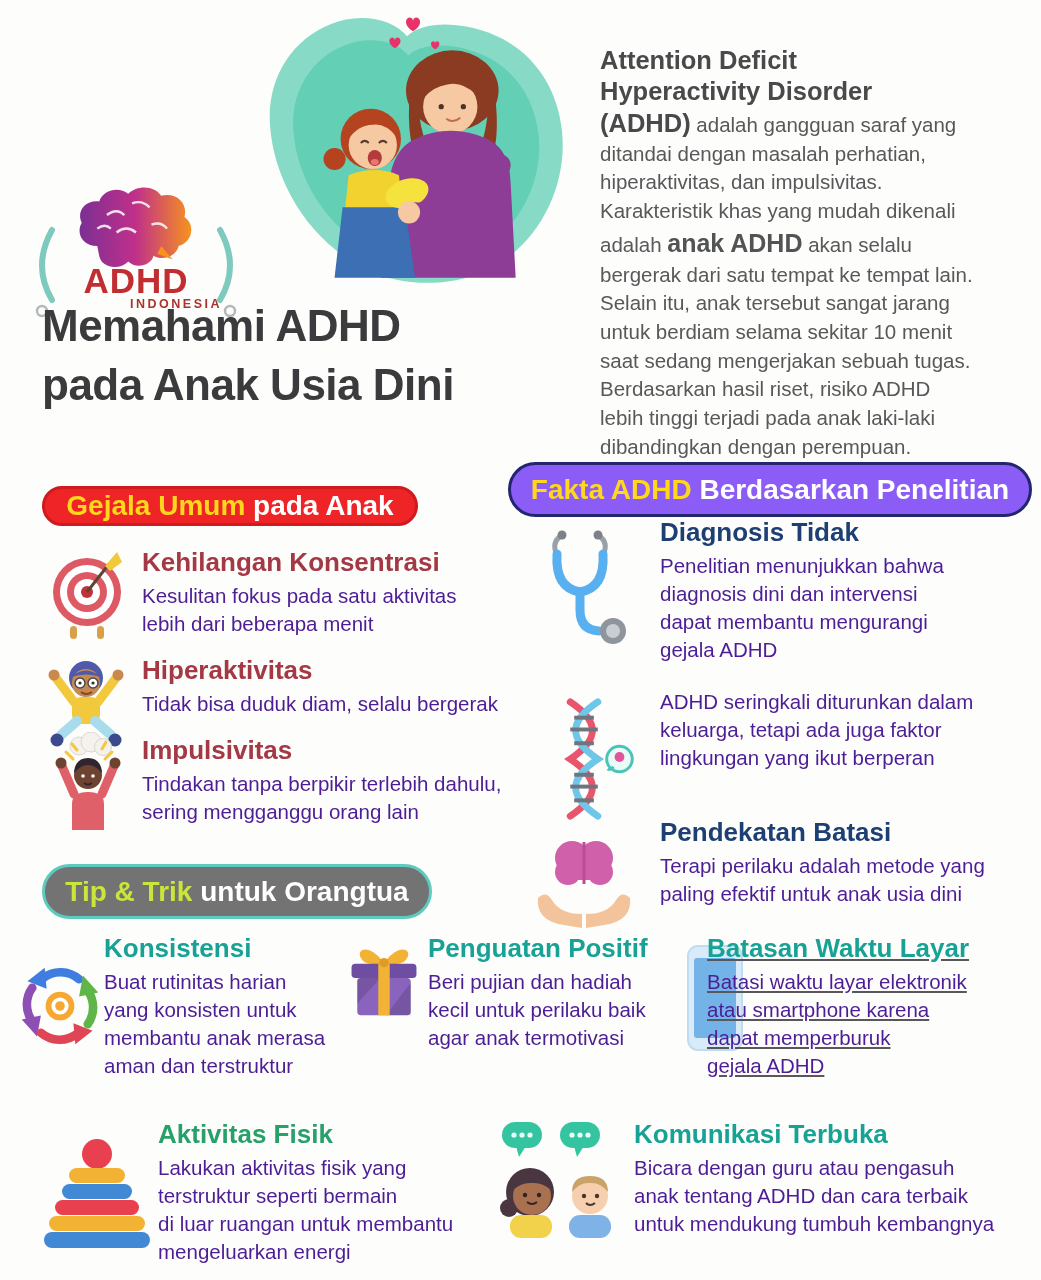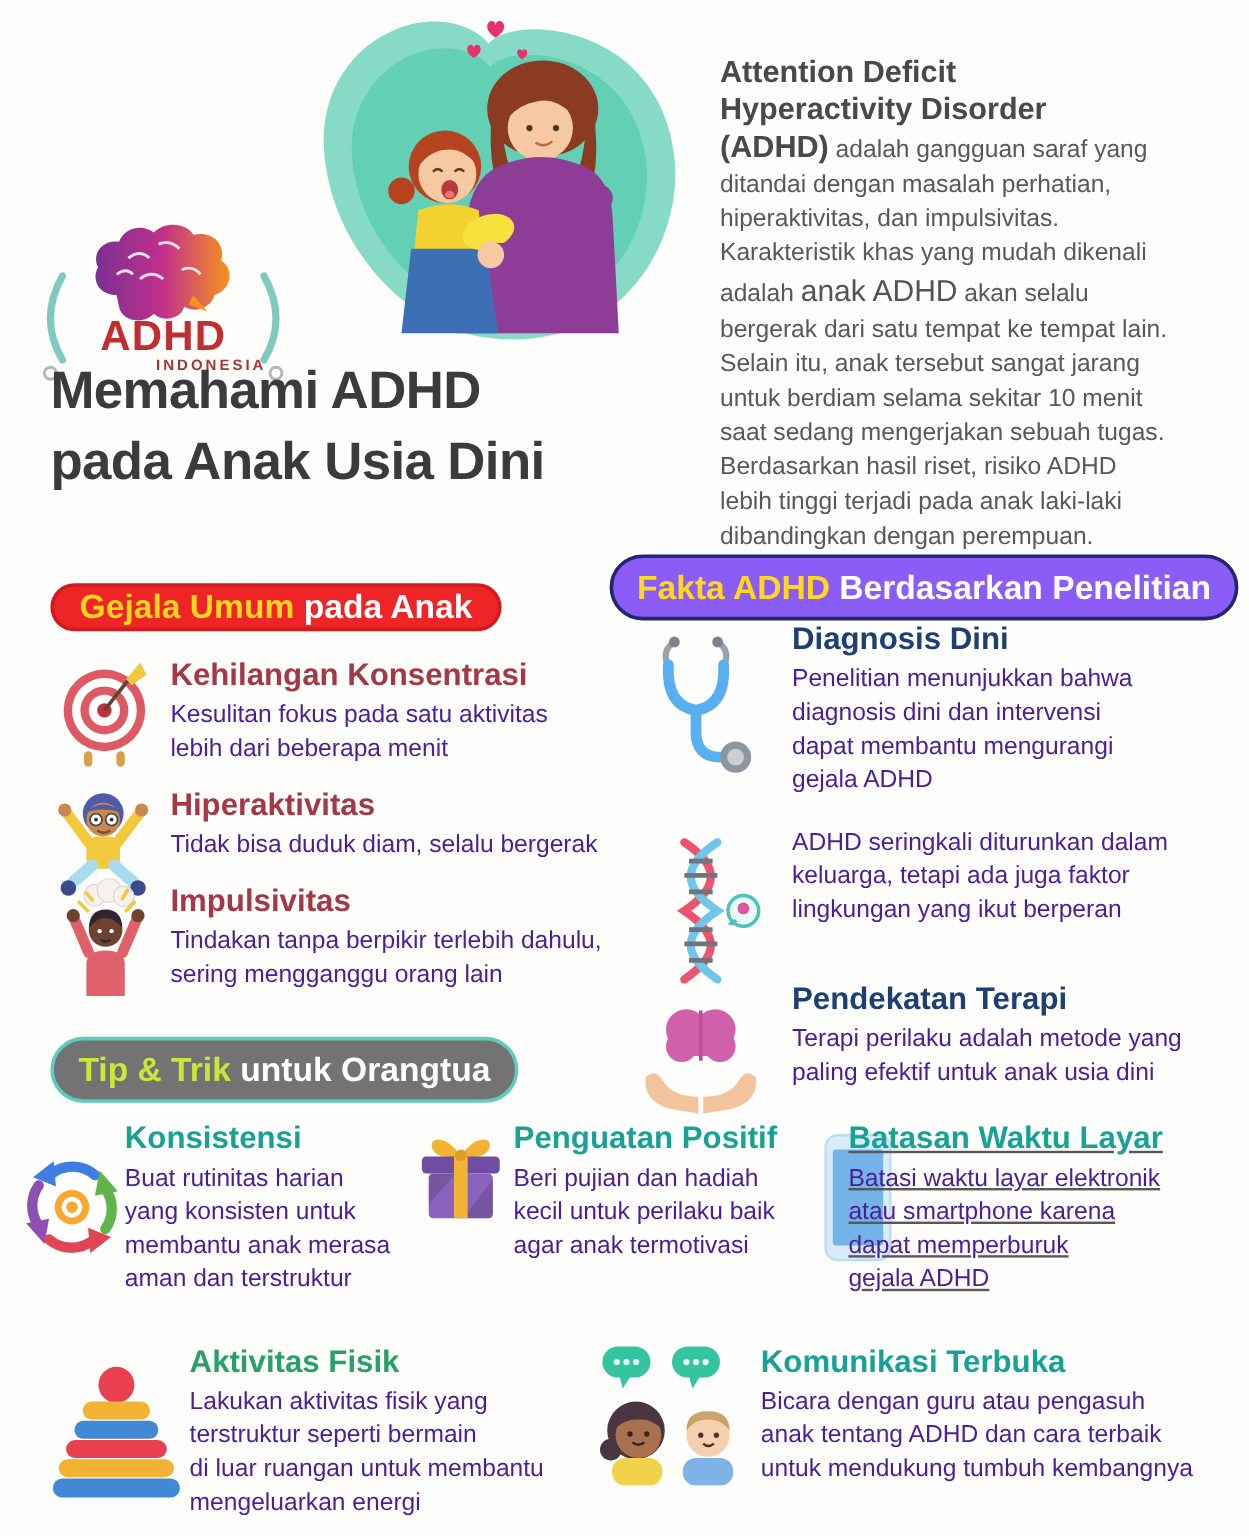--- a/index.html
+++ b/index.html
@@ -11,21 +11,21 @@
   .logo-brain{display:block;margin:0 auto;}
   .logo-adhd{font-size:35px;font-weight:800;color:#c22d31;letter-spacing:1px;line-height:.95;margin-top:-14px;}
   .logo-indonesia{font-size:12.5px;font-weight:700;color:#a8342e;letter-spacing:2.5px;text-align:right;padding-right:16px;}
   .logo-arc{position:absolute;top:40px;}
   .logo-arc.left{left:-4px;} .logo-arc.right{right:-4px;}
 
   
   .illustration{position:absolute;left:246px;top:6px;}
   .intro{position:absolute;left:600px;top:24px;width:441px;font-size:20.5px;line-height:1.4;white-space:pre-line;}
   .intro-lead{font-size:25.5px;line-height:1.24;font-weight:800;color:#48494b;}
-  .intro-strong{font-size:25px;font-weight:400;color:#525355;}
+  .intro-strong{font-size:25px;font-weight:700;color:#525355;}
 
   .title{position:absolute;left:42px;top:296px;width:560px;font-size:44px;line-height:1.35;
          font-weight:800;color:#3b3b3d;letter-spacing:-.5px;}
 
   
   .pill{position:absolute;display:flex;align-items:center;justify-content:center;border-radius:999px;
         font-weight:800;white-space:pre;box-sizing:border-box;}
   .pill-red{left:42px;top:486px;width:376px;height:40px;background:#ee2426;border:3px solid #cf1b20;font-size:28px;}
   .pill-blue{left:508px;top:462px;width:524px;height:55px;background:#8b5cf6;border:3px solid #23266e;font-size:28px;}
   .pill-teal{left:42px;top:864px;width:390px;height:55px;background:#737373;border:3px solid #5ecbbf;font-size:28px;}
@@ -203,21 +203,21 @@
     <path d="M32 28 Q26 14 36 8" stroke="#9aa0a8" stroke-width="5" fill="none" stroke-linecap="round"></path>
     <path d="M78 28 Q84 14 74 8" stroke="#9aa0a8" stroke-width="5" fill="none" stroke-linecap="round"></path>
     <circle cx="37" cy="7" r="4.5" fill="#7d828a"></circle>
       <circle cx="73" cy="7" r="4.5" fill="#7d828a"></circle>
     <path d="M32 26 Q30 60 55 64 Q80 60 78 26" stroke="#58b0f0" stroke-width="9" fill="none" stroke-linecap="round"></path>
     <path d="M55 64 L55 82 Q55 102 74 103" stroke="#58b0f0" stroke-width="9" fill="none" stroke-linecap="round"></path>
     <circle cx="88" cy="103" r="13" fill="#8f959d"></circle>
       <circle cx="88" cy="103" r="7" fill="#c9ced4"></circle>
   </svg>
   <div class="abs" style="left:660px;top:518px;width:380px;">
-    <div class="item-title t-blue">Diagnosis Dini</div>
+    <div class="item-title t-blue">Diagnosis Tidak</div>
     <div class="item-body">Penelitian menunjukkan bahwa
 diagnosis dini dan intervensi
 dapat membantu mengurangi
 gejala ADHD</div>
   </div>
 
   <svg class="abs" style="left:536px;top:696px;" width="100" height="128" viewBox="0 0 100 130">
     <path d="M34 6 C64 26 64 44 34 64 C64 84 64 102 34 122" stroke="#e8556d" stroke-width="7" fill="none" stroke-linecap="round"></path>
     <path d="M62 6 C32 26 32 44 62 64 C32 84 32 102 62 122" stroke="#6ec6e8" stroke-width="7" fill="none" stroke-linecap="round"></path>
     <g stroke="#70757d" stroke-width="4">
@@ -244,21 +244,21 @@
         <circle cx="68" cy="32" r="17"></circle>
       <circle cx="40" cy="46" r="13"></circle>
         <circle cx="72" cy="46" r="13"></circle>
       <rect x="40" y="26" width="32" height="28"></rect>
     </g>
     <path d="M56 16 V58" stroke="#b94e97" stroke-width="3"></path>
     <path d="M10 72 Q8 92 30 98 L54 102 L54 88 Q32 88 24 74 Q18 64 10 72 Z" fill="#f3c49c"></path>
     <path d="M102 72 Q104 92 82 98 L58 102 L58 88 Q80 88 88 74 Q94 64 102 72 Z" fill="#f3c49c"></path>
   </svg>
   <div class="abs" style="left:660px;top:818px;width:380px;">
-    <div class="item-title t-blue">Pendekatan Terapi</div>
+    <div class="item-title t-blue">Pendekatan Batasi</div>
     <div class="item-body">Terapi perilaku adalah metode yang
 paling efektif untuk anak usia dini</div>
   </div>
 
   <div class="pill pill-teal">
     <span class="hl-lime">Tip &amp; Trik</span><span class="pill-rest"> untuk Orangtua</span>
   </div>
 
   <svg class="abs" style="left:16px;top:960px;" width="88" height="92" viewBox="0 0 92 92">
     <circle cx="46" cy="46" r="15" fill="#f6a832"></circle>

